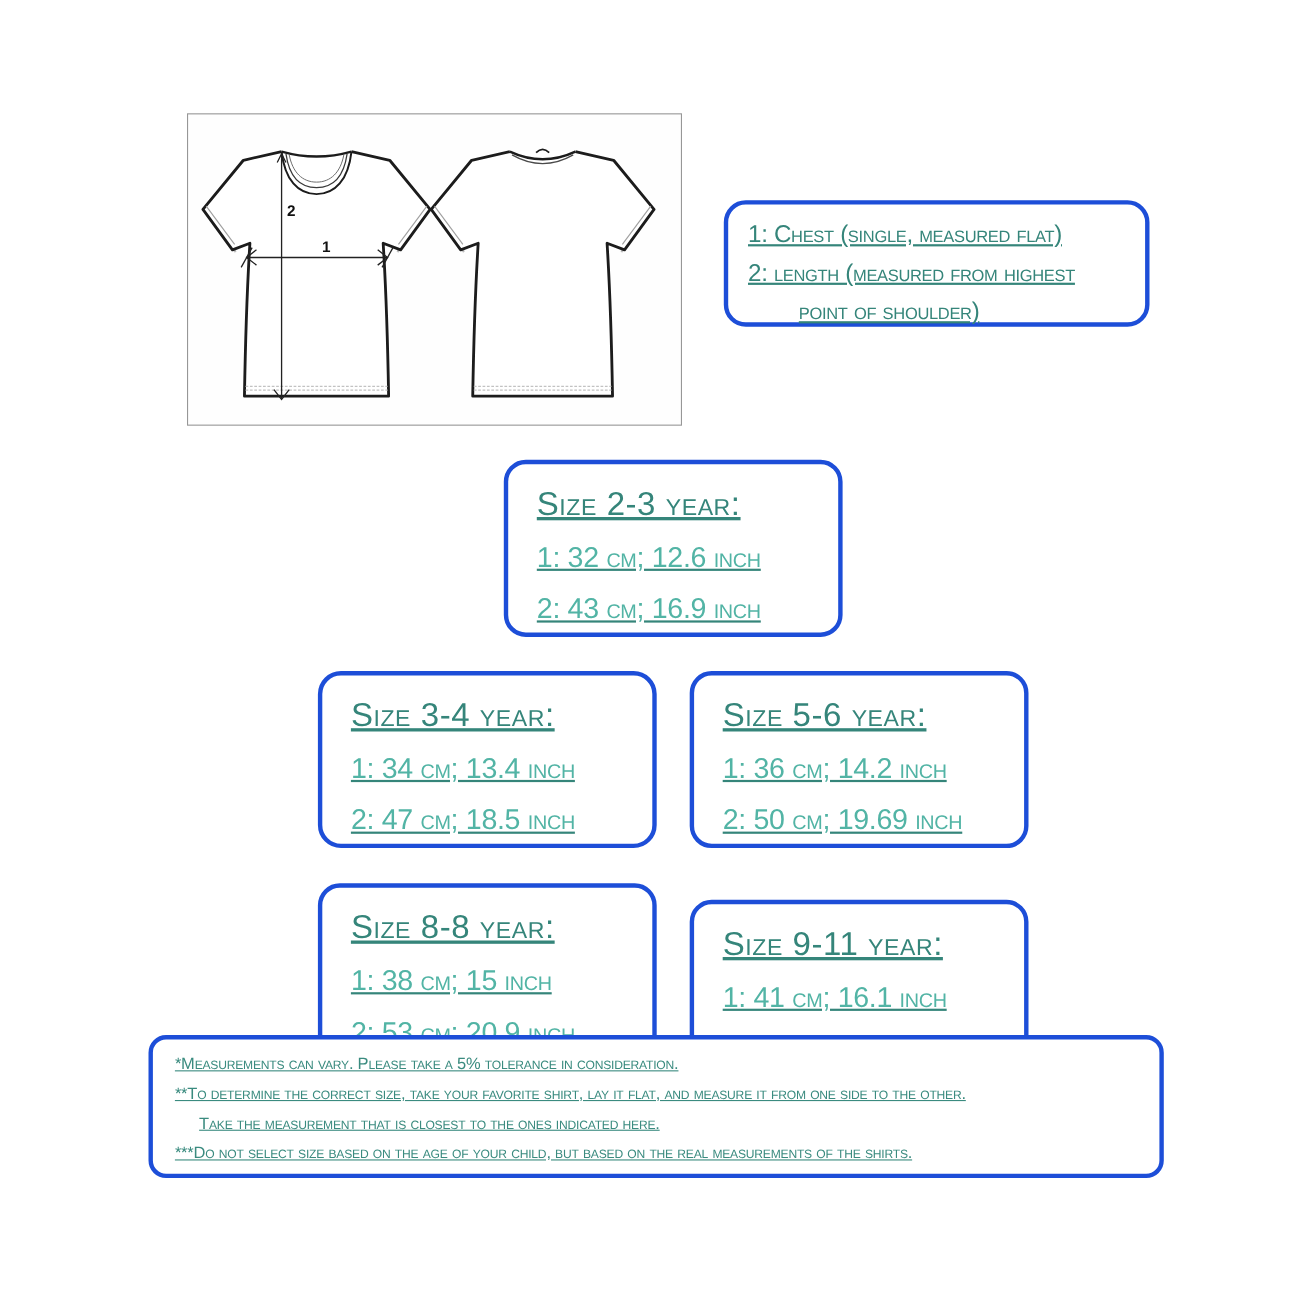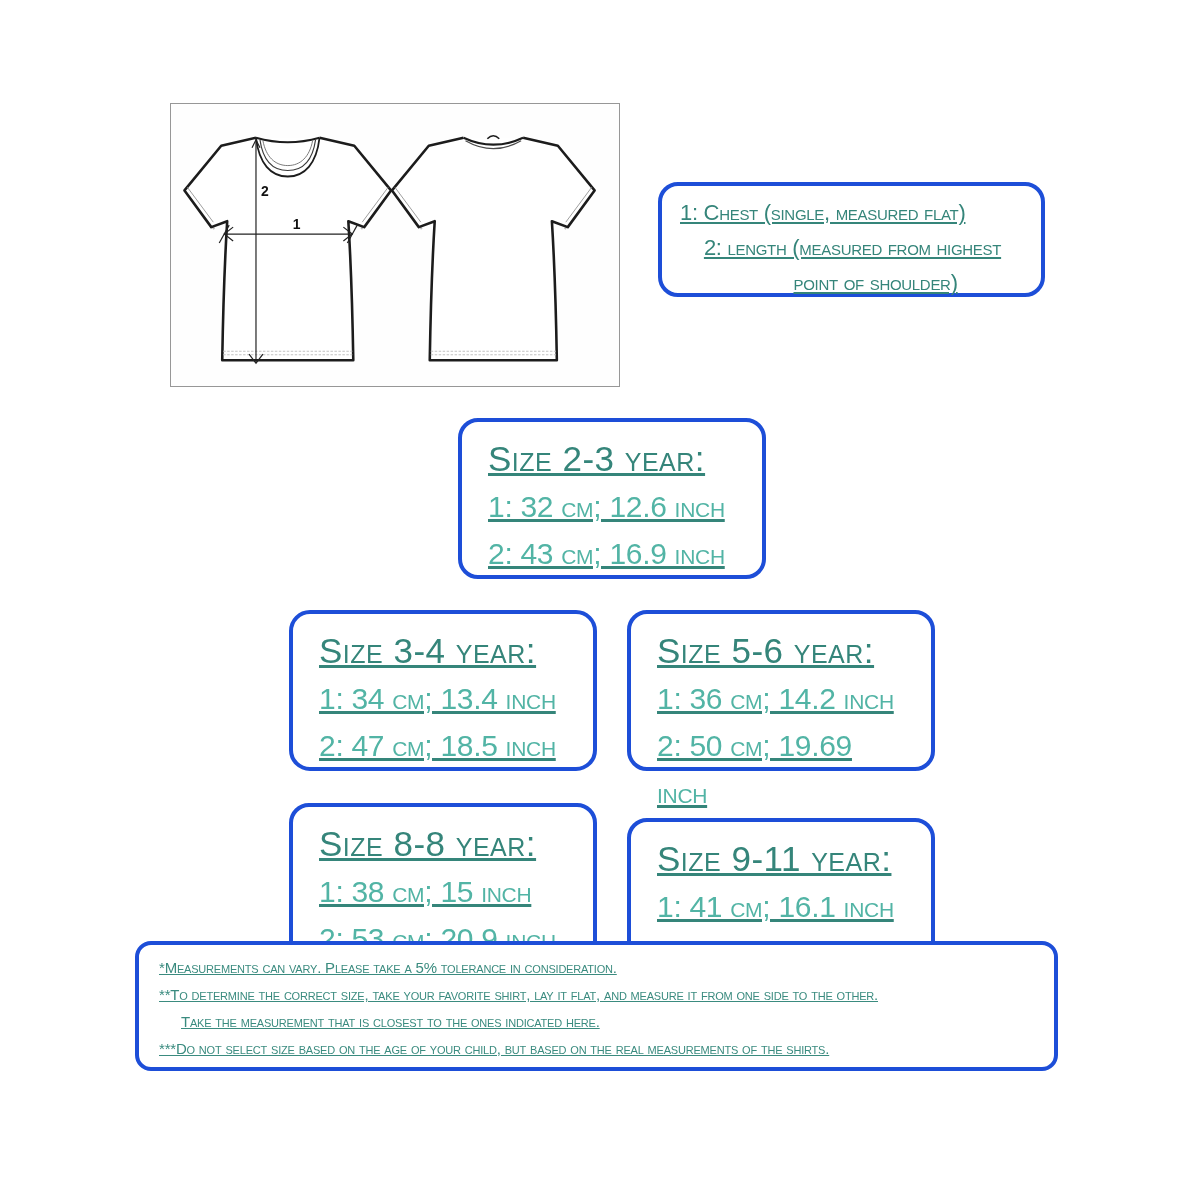--- a/index.html
+++ b/index.html
@@ -42,37 +42,36 @@
     padding: 9px 16px 0 18px;
     font-size: 22px;
     line-height: 35px;
     letter-spacing: -0.3px;
     font-variant: small-caps;
   }
   .legend-line { white-space: normal; }
   .legend-line.hang {
     padding-left: 2.1em;
     text-indent: -2.1em;
-    text-align: center;
   }
 
   .size-box {
     width: 308px; height: 161px;
     padding: 12px 24px 0 26px;
     font-variant: small-caps;
   }
   .size-title {
     color: #35857a;
-    font-size: 35px;
+    font-size: 30px;
     line-height: 49px;
     letter-spacing: 0.5px;
   }
   .size-line {
     color: #52b4a5;
-    font-size: 30px;
+    font-size: 26px;
     line-height: 47px;
     letter-spacing: -0.3px;
   }
   .pos-2-3 { left: 458px; top: 418px; }
   .pos-3-4 { left: 289px; top: 610px; border-radius: 21px; }
   .pos-5-6 { left: 627px; top: 610px; }
   .pos-7-8 { left: 289px; top: 803px; }
   .pos-9-11 { left: 627px; top: 803px; margin-top: 15px; }
 
   .notes-box {

